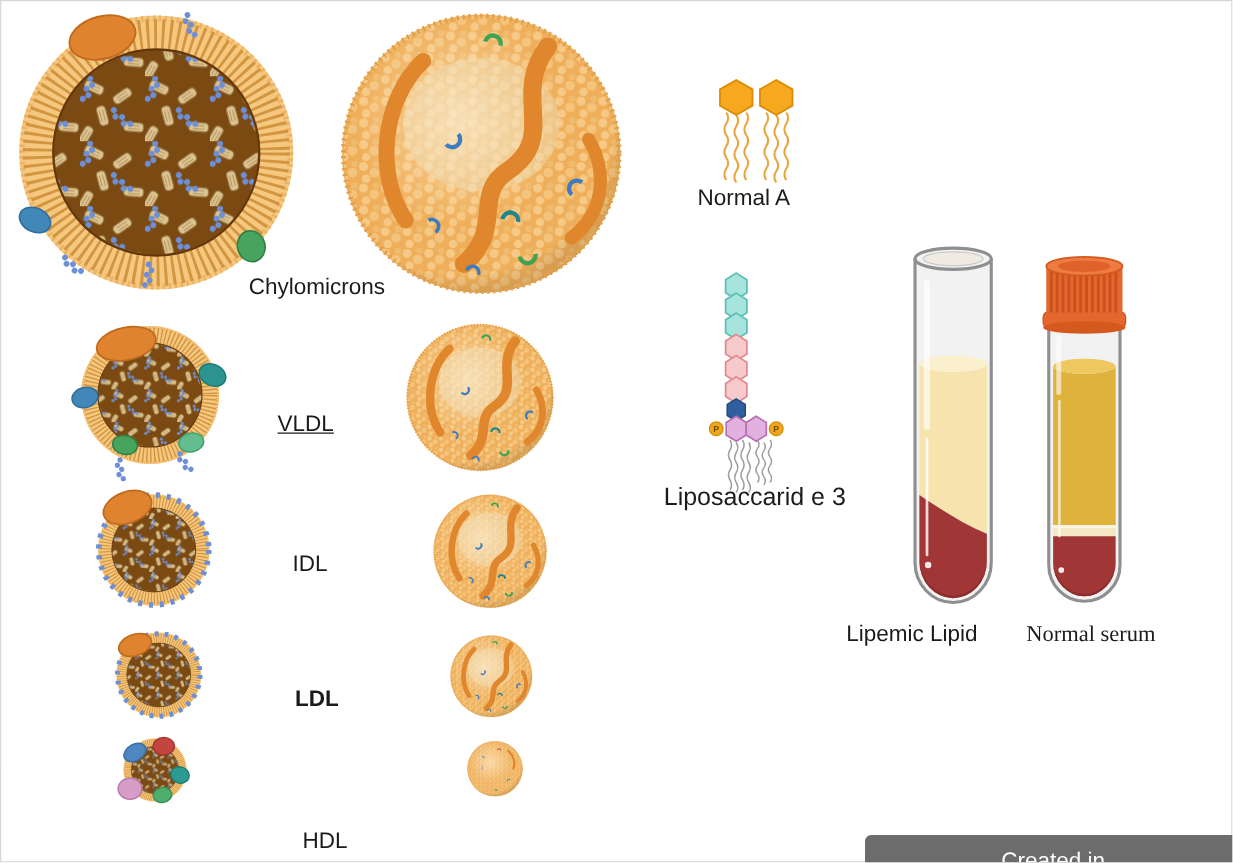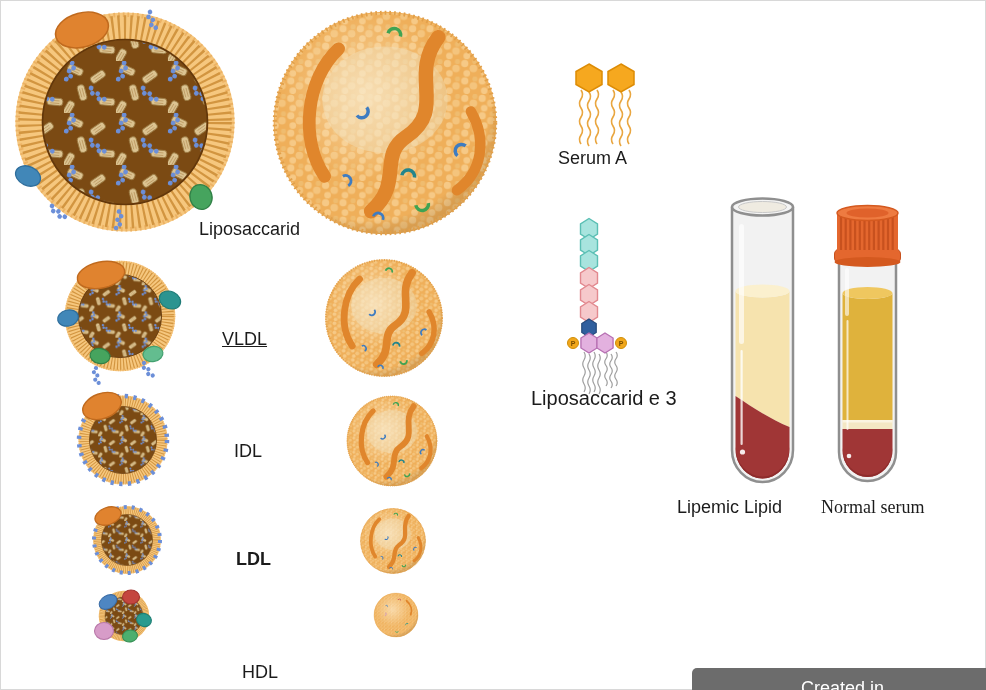--- a/index.html
+++ b/index.html
@@ -244,26 +244,26 @@
         <rect x="837" y="212" width="61" height="42" rx="3" fill="#E4672E"></rect>
         <g stroke="#C8511E" stroke-width="2.2">
           <path d="M841,214 V250 M845.7,214 V250 M850.4,214 V250 M855.1,214 V250 M859.8,214 V250 M864.5,214 V250 M869.2,214 V250 M873.9,214 V250 M878.6,214 V250 M883.3,214 V250 M888,214 V250 M892.7,214 V250"></path>
         </g>
         <ellipse cx="867.5" cy="213" rx="30.5" ry="7.5" fill="#EE7B41" stroke="#D4591F" stroke-width="1.5"></ellipse>
         <ellipse cx="867.5" cy="213" rx="21" ry="4.5" fill="#E0622B"></ellipse>
       </g>
     </g>
   </svg>
 
-  <div class="lbl" style="left:199px;top:219px;">Liposaccarid</div>
+  <div class="lbl" style="left:199px;top:219px;">Chylomicrons</div>
   <div class="lbl" style="left:222px;top:329px;text-decoration:underline;">VLDL</div>
   <div class="lbl" style="left:234px;top:441px;">IDL</div>
   <div class="lbl" style="left:236px;top:549px;font-weight:bold;">LDL</div>
   <div class="lbl" style="left:242px;top:626px;margin-top:36px;">HDL</div>
-  <div class="lbl" style="left:558px;top:148px;">Serum A</div>
+  <div class="lbl" style="left:558px;top:148px;">Normal A</div>
   <div class="lbl" style="left:531px;top:388px;font-size:20px;">Liposaccarid e 3</div>
   <div class="lbl" style="left:677px;top:497px;">Lipemic Lipid</div>
   <div class="lbl" style="left:821px;top:497px;font-family:Liberation Serif, serif;">Normal serum</div>
 
   <div class="badge">
     <div class="badge-bar">
       <span>Created in</span>
     </div>
     <div class="badge-logo">bio</div>
   </div>

